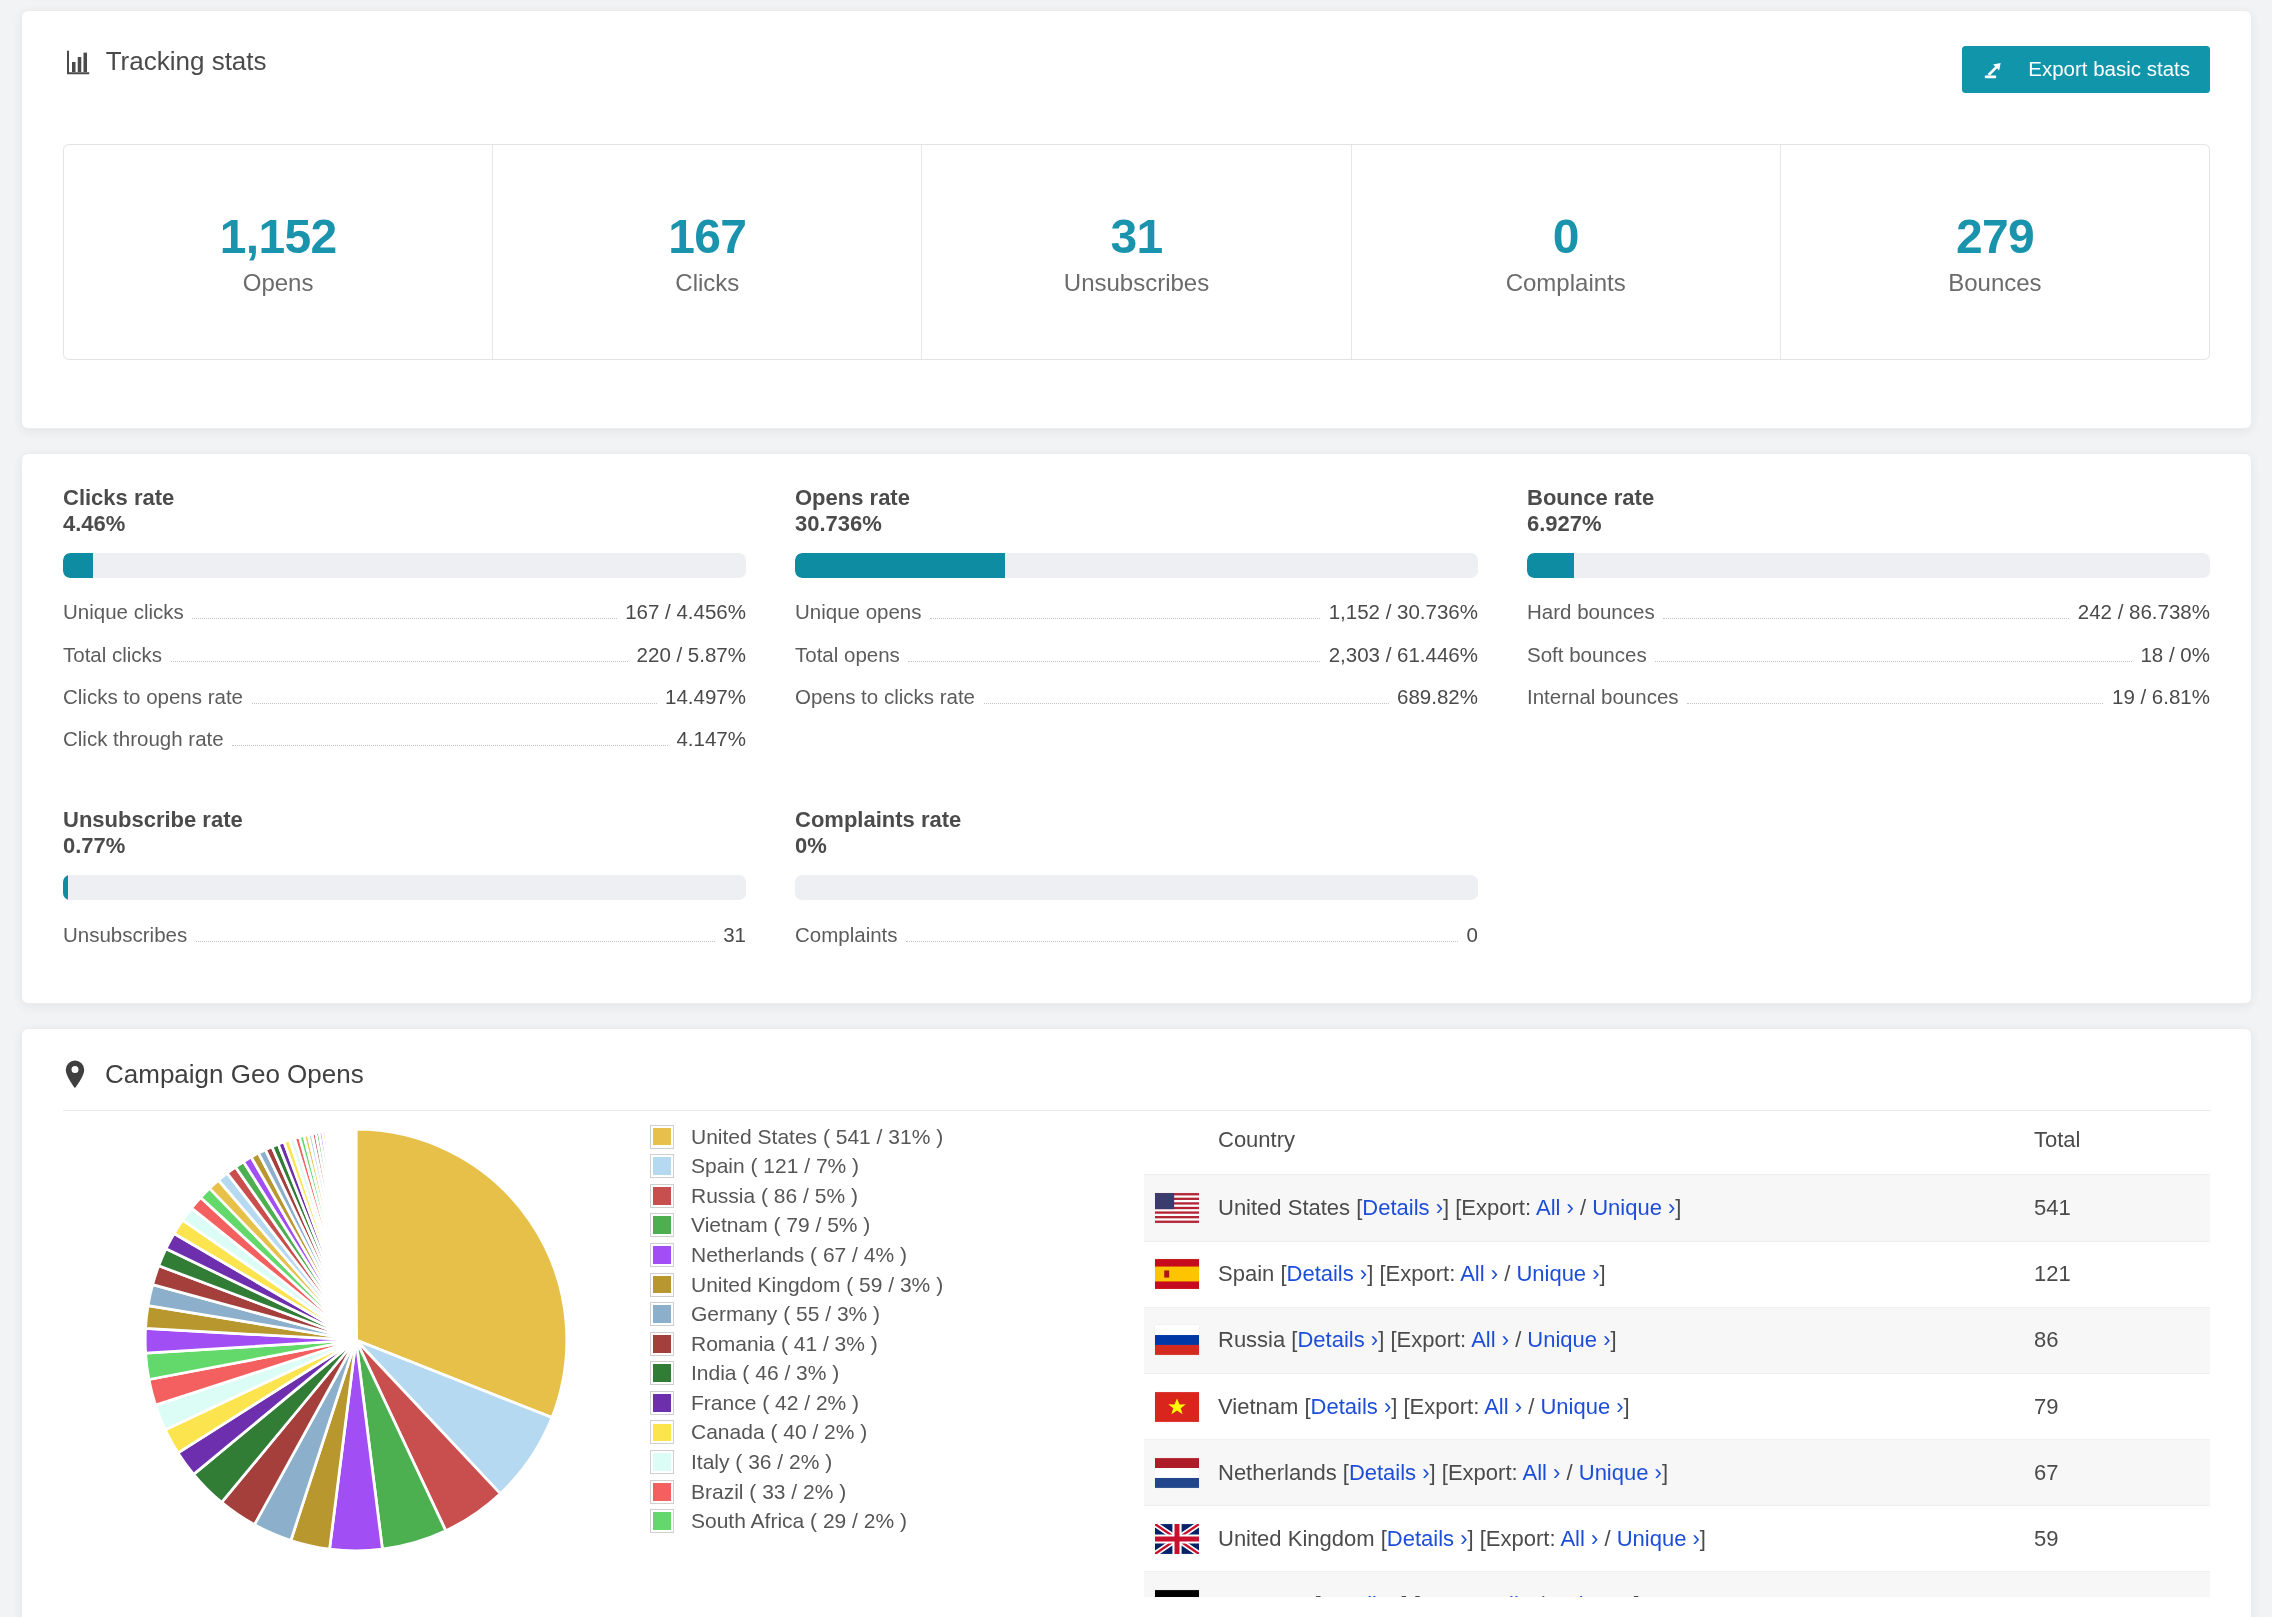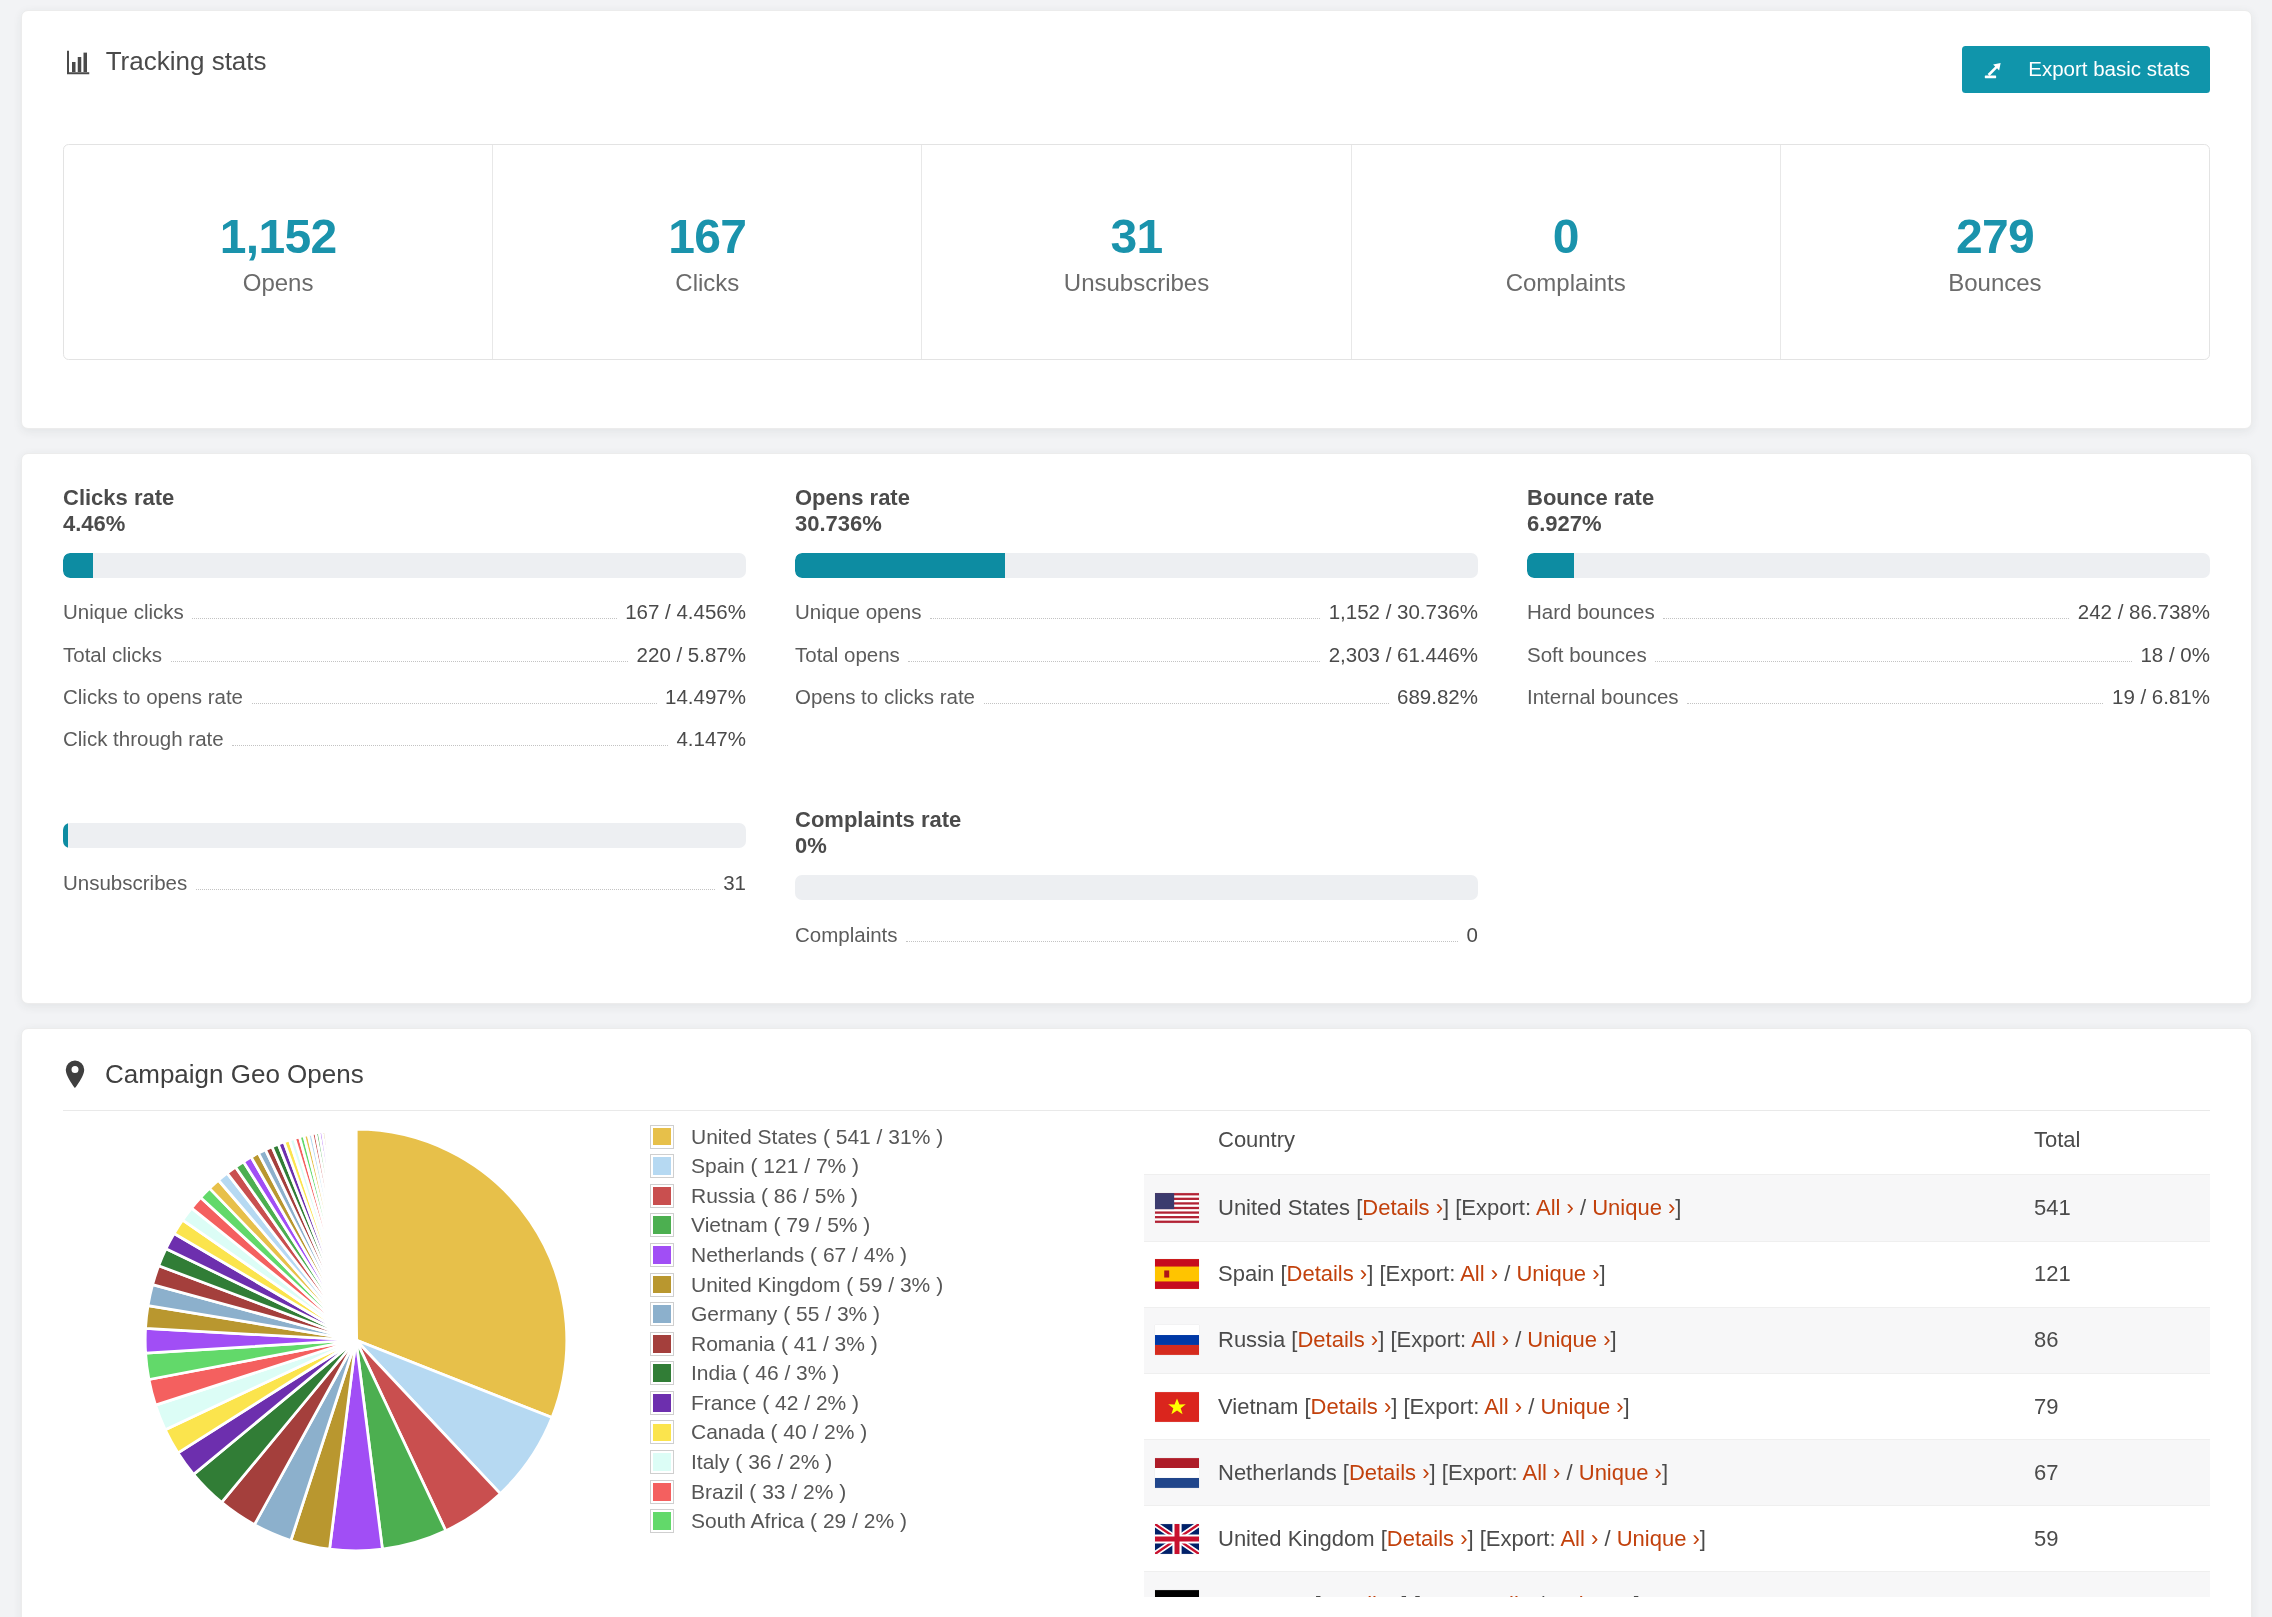--- a/index.html
+++ b/index.html
@@ -55,21 +55,21 @@
   .legend-label { font-size:21px; color:#565656; }
   .geo-table-wrap { flex:1; height:486px; overflow:hidden; padding-top:2.8px; }
   table { width:100%; border-collapse:collapse; font-size:22px; color:#4b4b4b; }
   thead th { text-align:left; font-weight:400; padding:14px 0 21px; }
   tbody tr { border-top:0.7px solid #efefef; }
   tbody tr:nth-child(odd) { background:#f7f7f8; }
   td { padding:17.6px 0; vertical-align:middle; }
   .flag-cell { width:74px; padding-left:11.3px; }
   .flag-cell svg { width:44px; height:30px; display:block; box-shadow:0 0 0.7px rgba(0,0,0,.25); }
   .total-col { width:176px; }
-  .lnk { color:#c2410c; text-decoration:none; cursor:pointer; }
+  .lnk { color:#1d4ed8; text-decoration:none; cursor:pointer; }
   .tok { color:#4b4b4b; }
 </style>
 </head>
 <body>
 
 <div class="page">
 
   <section class="card stats-card">
     <div class="card-head">
       <h2 class="card-title">
@@ -186,20 +186,24 @@
             <span class="leader"></span>
             <span class="rvalue">18 / 0%</span>
           </div>
           <div class="rrow">
             <span class="rlabel">Internal bounces</span>
             <span class="leader"></span>
             <span class="rvalue">19 / 6.81%</span>
           </div>
         </div>
         <div class="rate-block">
+          <div class="rate-head">
+            <span class="rate-title">Unsubscribe rate</span>
+            <span class="rate-value">0.77%</span>
+          </div>
           <div class="bar">
             <div class="bar-fill" style="width: 0.77%; background: rgb(13, 140, 162);"></div>
           </div>
           <div class="rrow">
             <span class="rlabel">Unsubscribes</span>
             <span class="leader"></span>
             <span class="rvalue">31</span>
           </div>
         </div>
         <div class="rate-block">

